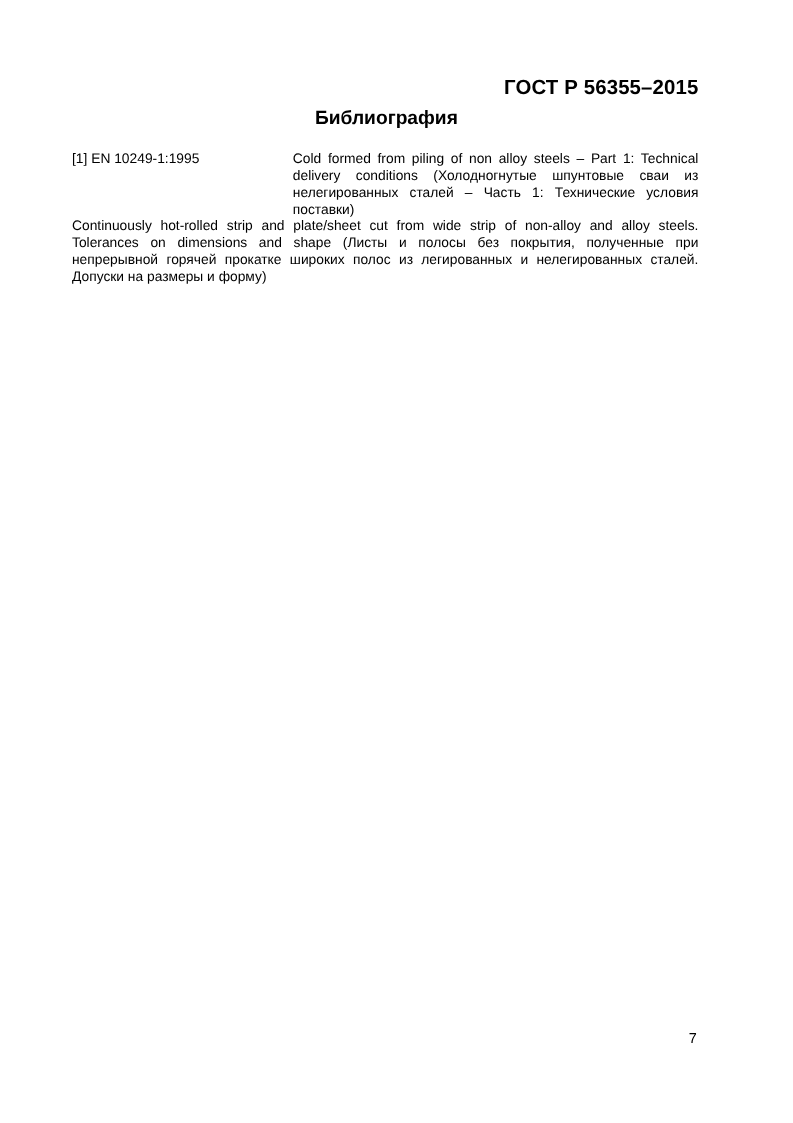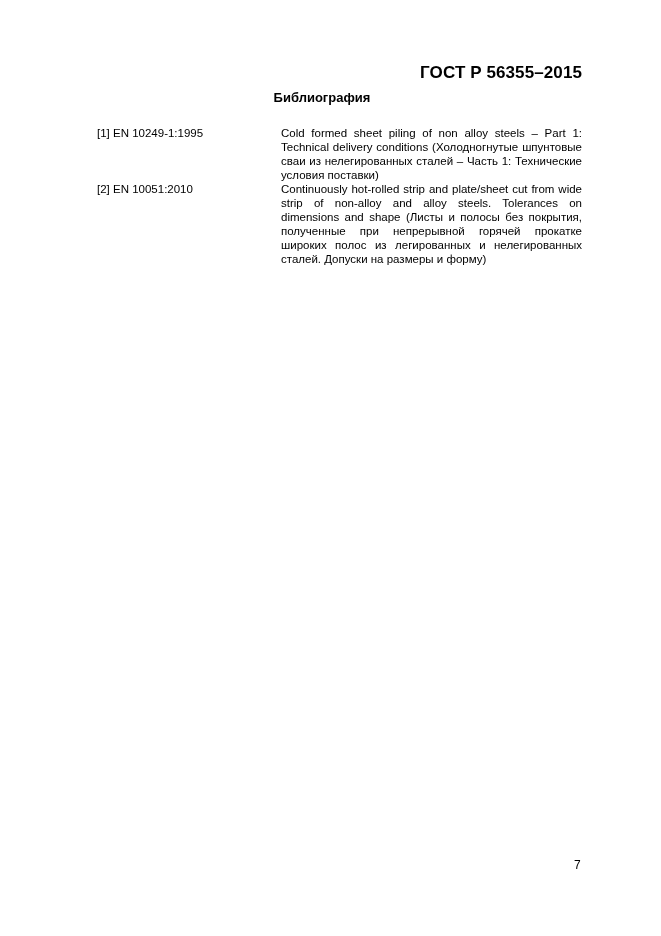--- a/index.html
+++ b/index.html
@@ -25,37 +25,36 @@
     }
     .title {
       position: absolute;
       top: 90px;
       left: 0;
       width: 636px;
       text-align: center;
       padding-left: 8px;
       box-sizing: border-box;
       font-weight: bold;
-      font-size: 13px;
+      font-size: 16px;
     }
     .bib-list {
       position: absolute;
       top: 126px;
       left: 60px;
       width: 522px;
     }
     .bib-entry {
       display: flex;
       font-size: 11.5px;
       line-height: 14px;
     }
     .bib-ref {
       width: 184px;
       flex: 0 0 184px;
-      margin-left: 37px;
     }
     .bib-desc {
       flex: 1;
       text-align: justify;
     }
     .page-number {
       position: absolute;
       top: 858px;
       left: 574px;
       font-size: 12px;
@@ -64,21 +63,20 @@
 </head>
 <body>
 
 <div class="header-code">ГОСТ Р 56355–2015</div>
 
 <div class="title">Библиография</div>
 
 <div class="bib-list">
   <div class="bib-entry">
     <div class="bib-ref">[1] EN 10249-1:1995</div>
-    <div class="bib-desc">Cold formed sheet piling of non alloy steels – Part 1: Technical delivery conditions (Холодногнутые шпунтовые сваи из нелегированных сталей – Часть 1: Технические условия поставки)</div>
+    <div class="bib-desc">Cold formed from piling of non alloy steels – Part 1: Technical delivery conditions (Холодногнутые шпунтовые сваи из нелегированных сталей – Часть 1: Технические условия поставки)</div>
   </div>
   <div class="bib-entry">
-    <div class="bib-ref">[2] EN 10051:2010</div>
     <div class="bib-desc">Continuously hot-rolled strip and plate/sheet cut from wide strip of non-alloy and alloy steels. Tolerances on dimensions and shape (Листы и полосы без покрытия, полученные при непрерывной горячей прокатке широких полос из легированных и нелегированных сталей. Допуски на размеры и форму)</div>
   </div>
 </div>
 
 <div class="page-number">7</div>
 
 </body></html>

